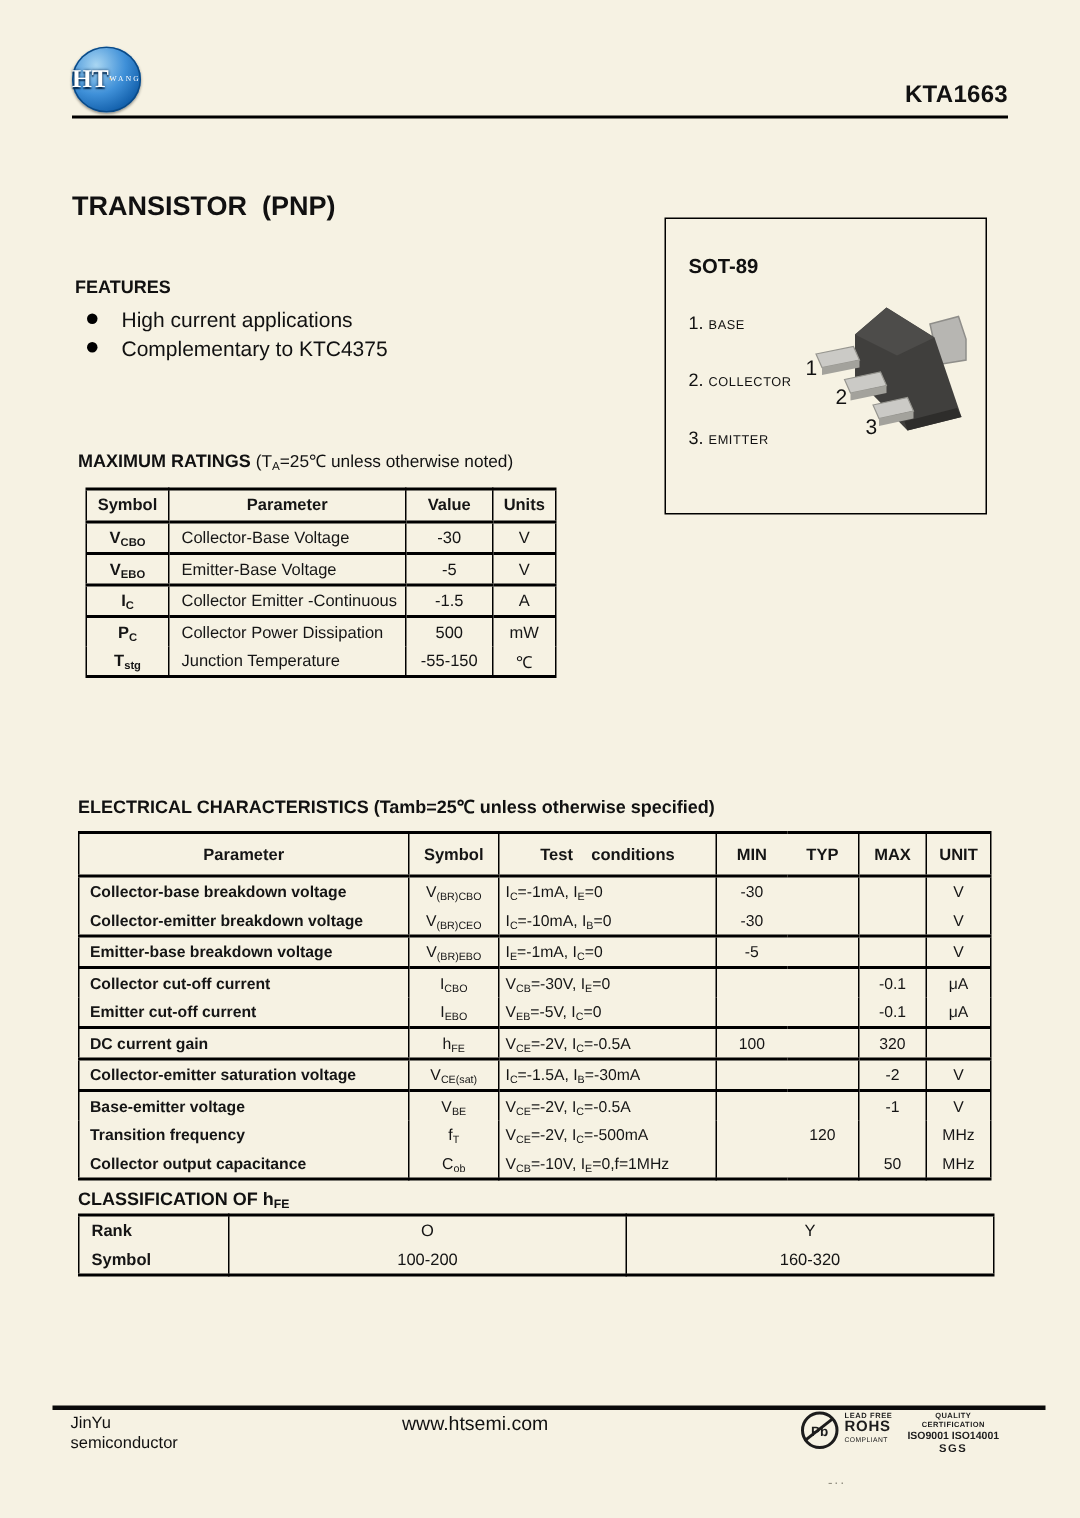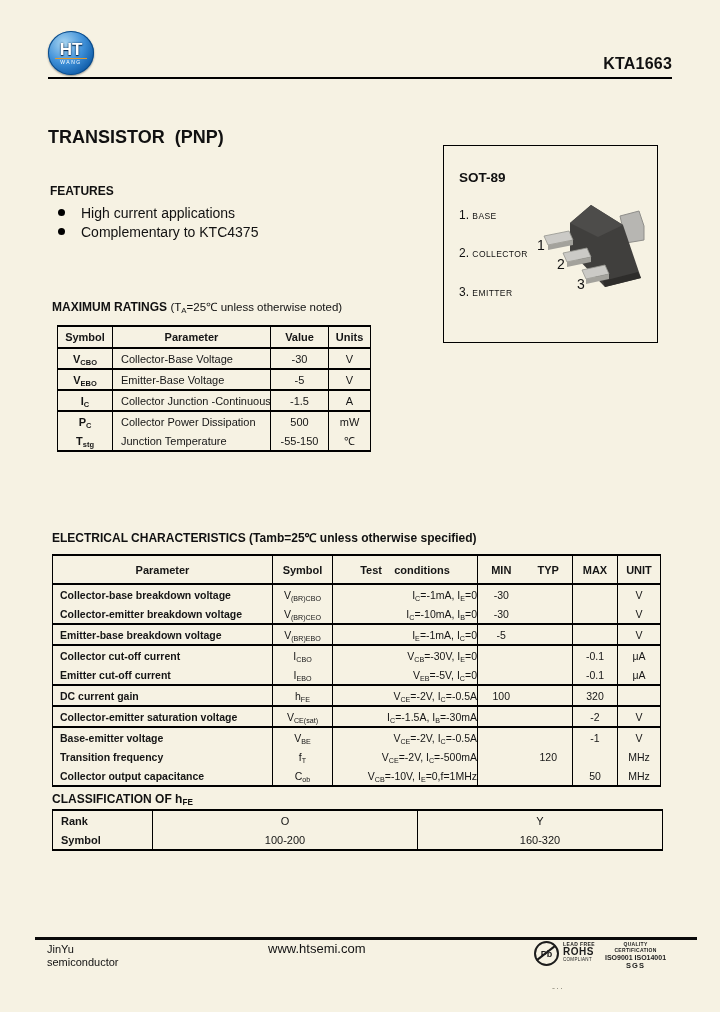--- a/index.html
+++ b/index.html
@@ -9,21 +9,21 @@
     font-family:"Liberation Sans", sans-serif;
     -webkit-font-smoothing:antialiased;
   }
   sub { font-size:68%; vertical-align:-2px; line-height:0; font-weight:inherit; }
 
   
   .logo {
     position:absolute; left:48px; top:31px; width:46px; height:44px; border-radius:50%;
     background:radial-gradient(circle at 35% 28%, #a9d6f2, #3f90d8 45%, #0f5ca8 78%, #083a70);
     box-shadow:0 1px 2px rgba(0,0,0,.45), inset 0 0 0 1px #0b4a86;
-    display:flex; flex-direction:column; align-items:center; justify-content:center;
+    display:flex; flex-direction:row; align-items:center; justify-content:center;font-family:Liberation Serif, serif;
   }
   .logo-ht { color:#fff; font-weight:bold; font-size:17px; line-height:16px; text-shadow:0 1px 1px #05294f, 0 0 2px #05294f; }
   .logo-band { width:70%; border-top:1.5px solid #e09a2f; margin:0 0 1px 0; }
   .logo-wang { color:#fff; font-size:5px; letter-spacing:1.5px; line-height:5px; }
   .part-number { position:absolute; right:48px; top:55px; font-size:16px; font-weight:bold; letter-spacing:.2px; }
   .header-line { position:absolute; left:48px; top:77px; width:624px; height:2px; background:#000; }
 
   
   .page-title { position:absolute; left:48px; top:127px; font-size:18px; font-weight:bold; white-space:pre; }
   .features-h { position:absolute; left:50px; top:184px; font-size:12px; font-weight:bold; }
@@ -56,21 +56,21 @@
   .mx .sym { font-weight:bold; }
   .mx tr.sep td { border-bottom:2px solid #000; }
 
   
   .el { left:52px; top:554px; width:608px; font-size:10.5px;
         border:1px solid #000; border-top-width:2px; border-bottom-width:2px; }
   .el th, .el td { border-right:1px solid #000; height:19px; text-align:center; }
   .el th:last-child, .el td:last-child { border-right:none; }
   .el thead th { font-weight:bold; font-size:11px; border-bottom:2px solid #000; height:27px; }
   .el .param { text-align:left; padding-left:7px; font-weight:bold; }
-  .el .cond { text-align:right; padding-left:17px; }
+  .el .cond { text-align:left; padding-left:4px; }
   .el .min { border-right:none; }
   .el th.cond-h { text-align:center; white-space:pre; }
   .el tr.sep td { border-bottom:2px solid #000; }
 
   
   .cl { left:52px; top:809px; width:610px; font-size:11px;
         border:1px solid #000; border-top-width:2px; border-bottom-width:2px; }
   .cl td { border-right:1px solid #000; height:19px; text-align:center; }
   .cl td:last-child { border-right:none; }
   .cl .lbl { text-align:left; padding-left:8px; font-weight:bold; }
@@ -183,21 +183,21 @@
       <td>V</td>
     </tr>
     <tr class="sep">
       <td class="sym">V<sub>EBO</sub></td>
       <td class="param">Emitter-Base Voltage</td>
       <td>-5</td>
       <td>V</td>
     </tr>
     <tr class="sep">
       <td class="sym">I<sub>C</sub></td>
-      <td class="param">Collector Junction -Continuous</td>
+      <td class="param">Collector Emitter -Continuous</td>
       <td>-1.5</td>
       <td>A</td>
     </tr>
     <tr>
       <td class="sym">P<sub>C</sub></td>
       <td class="param">Collector Power Dissipation</td>
       <td>500</td>
       <td>mW</td>
     </tr>
     <tr>

